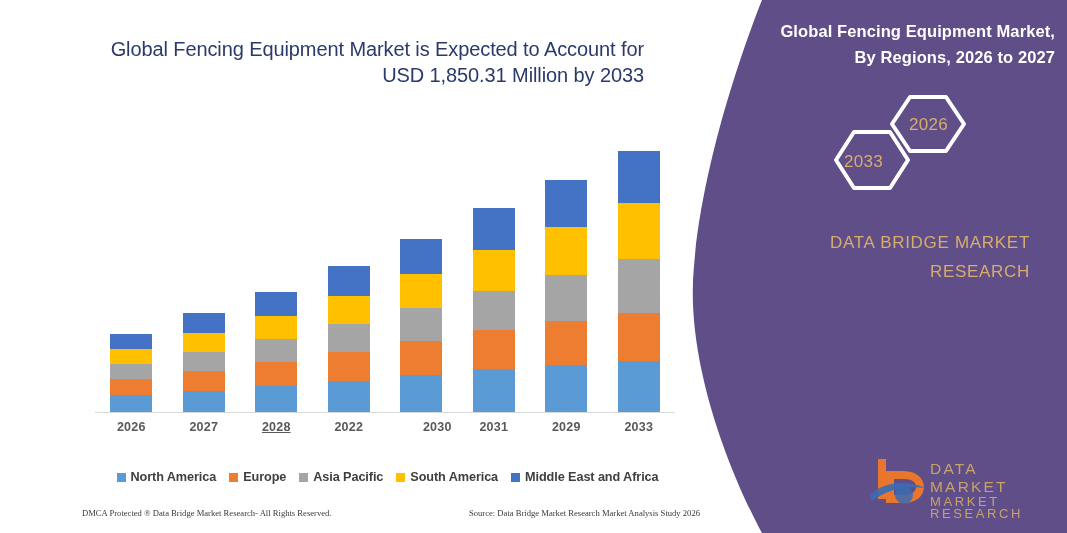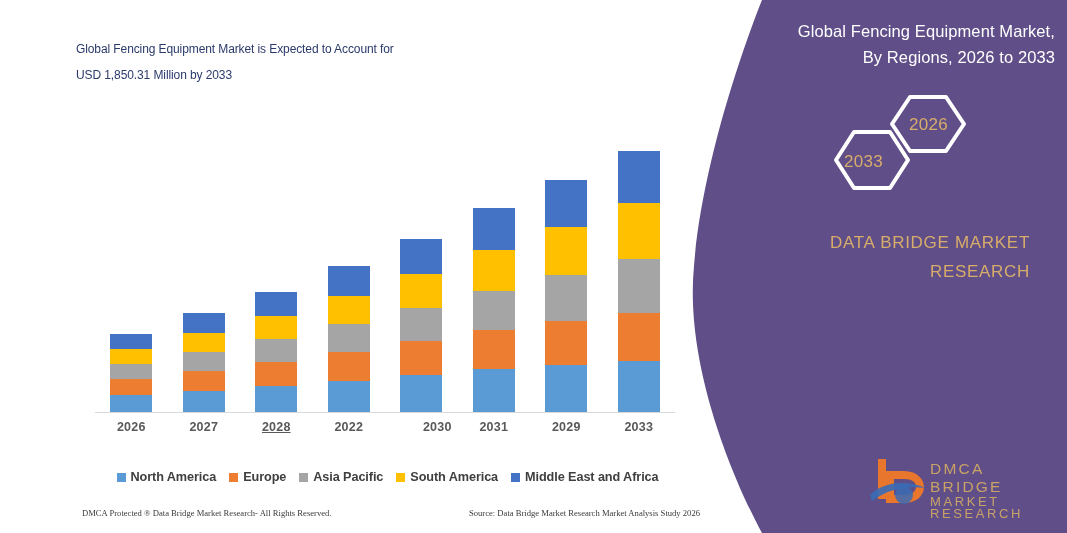--- a/index.html
+++ b/index.html
@@ -16,24 +16,24 @@
   }
 
   
   #left-panel{
     position:absolute; left:0; top:0;
     width:700px; height:533px;
   }
 
   #chart-title{
     position:absolute;
-    left:76px; top:36px;
+    left:44px; top:36px;
     width:600px;
-    text-align:left;
-    font-size:12px;
+    text-align:right;
+    font-size:20px;
     line-height:26px;
     color:#2b3a6b;
     font-weight:400;
     letter-spacing:-0.1px;
   }
   #chart-title .l2{ display:block; }
 
   
   #plot{
     position:absolute;
@@ -139,21 +139,21 @@
   }
 
   #right-title{
     position:absolute;
     left:35px; top:18px;
     width:330px;
     text-align:right;
     color:#ffffff;
     font-size:16.5px;
     line-height:26px;
-    font-weight:400;
+    font-weight:700;
     letter-spacing:0.1px;
   }
   #right-title .l2{ display:block; }
 
   #hexes{
     position:absolute;
     left:118px; top:94px;
     width:200px; height:115px;
   }
   .hex-label{
@@ -328,21 +328,21 @@
   </div>
 
   <div id="right-panel">
 
     <svg id="purple-shape" viewBox="0 0 377 533" preserveAspectRatio="none">
       <path d="M 72 0 L 377 0 L 377 533 L 72 533 C 72 533 -8 390 4 266 C 14 142 72 0 72 0 Z" fill="#5F4E87"></path>
     </svg>
 
     <div id="right-title">
       <span>Global Fencing Equipment Market,</span>
-      <span class="l2">By Regions, 2026 to 2033</span>
+      <span class="l2">By Regions, 2026 to 2027</span>
     </div>
 
     <div id="hexes">
       <svg width="200" height="115" viewBox="0 0 200 115">
 
         <polygon points="28,66 46,38 82,38 100,66 82,94 46,94" fill="none" stroke="#ffffff" stroke-width="4" stroke-linejoin="round"></polygon>
 
         <polygon points="84,30 102,3 138,3 156,30 138,57 102,57" fill="none" stroke="#ffffff" stroke-width="4" stroke-linejoin="round"></polygon>
       </svg>
       <span id="hex-2026-label" class="hex-label">2026</span>
@@ -356,19 +356,19 @@
 
     <div id="logo">
       <svg width="58" height="52" viewBox="0 0 58 52" style="position:absolute;left:0;top:3px;">
         <path d="M8 4 L16 4 L16 44 L8 44 Z" fill="#E8762C"></path>
         <path d="M16 16 L34 16 C48 16 54 25 54 32 C54 41 46 48 34 48 L16 48 Z
                  M24 24 L24 40 L34 40 C42 40 46 36 46 32 C46 27 42 24 34 24 Z" fill="#E8762C" fill-rule="evenodd"></path>
         <path d="M0 40 C12 28 34 24 56 33 C36 30 16 35 2 46 Z" fill="#3B6BB5" opacity="0.92"></path>
         <circle cx="34" cy="40" r="9" fill="#3B6BB5" opacity="0.85"></circle>
       </svg>
       <div id="logo-text">
-        <div id="logo-line1">DMCA BRIDGE</div>
+        <div id="logo-line1">DATA MARKET</div>
         <div id="logo-line2">MARKET RESEARCH</div>
       </div>
     </div>
 
   </div>
 </div>
 
 </body></html>

